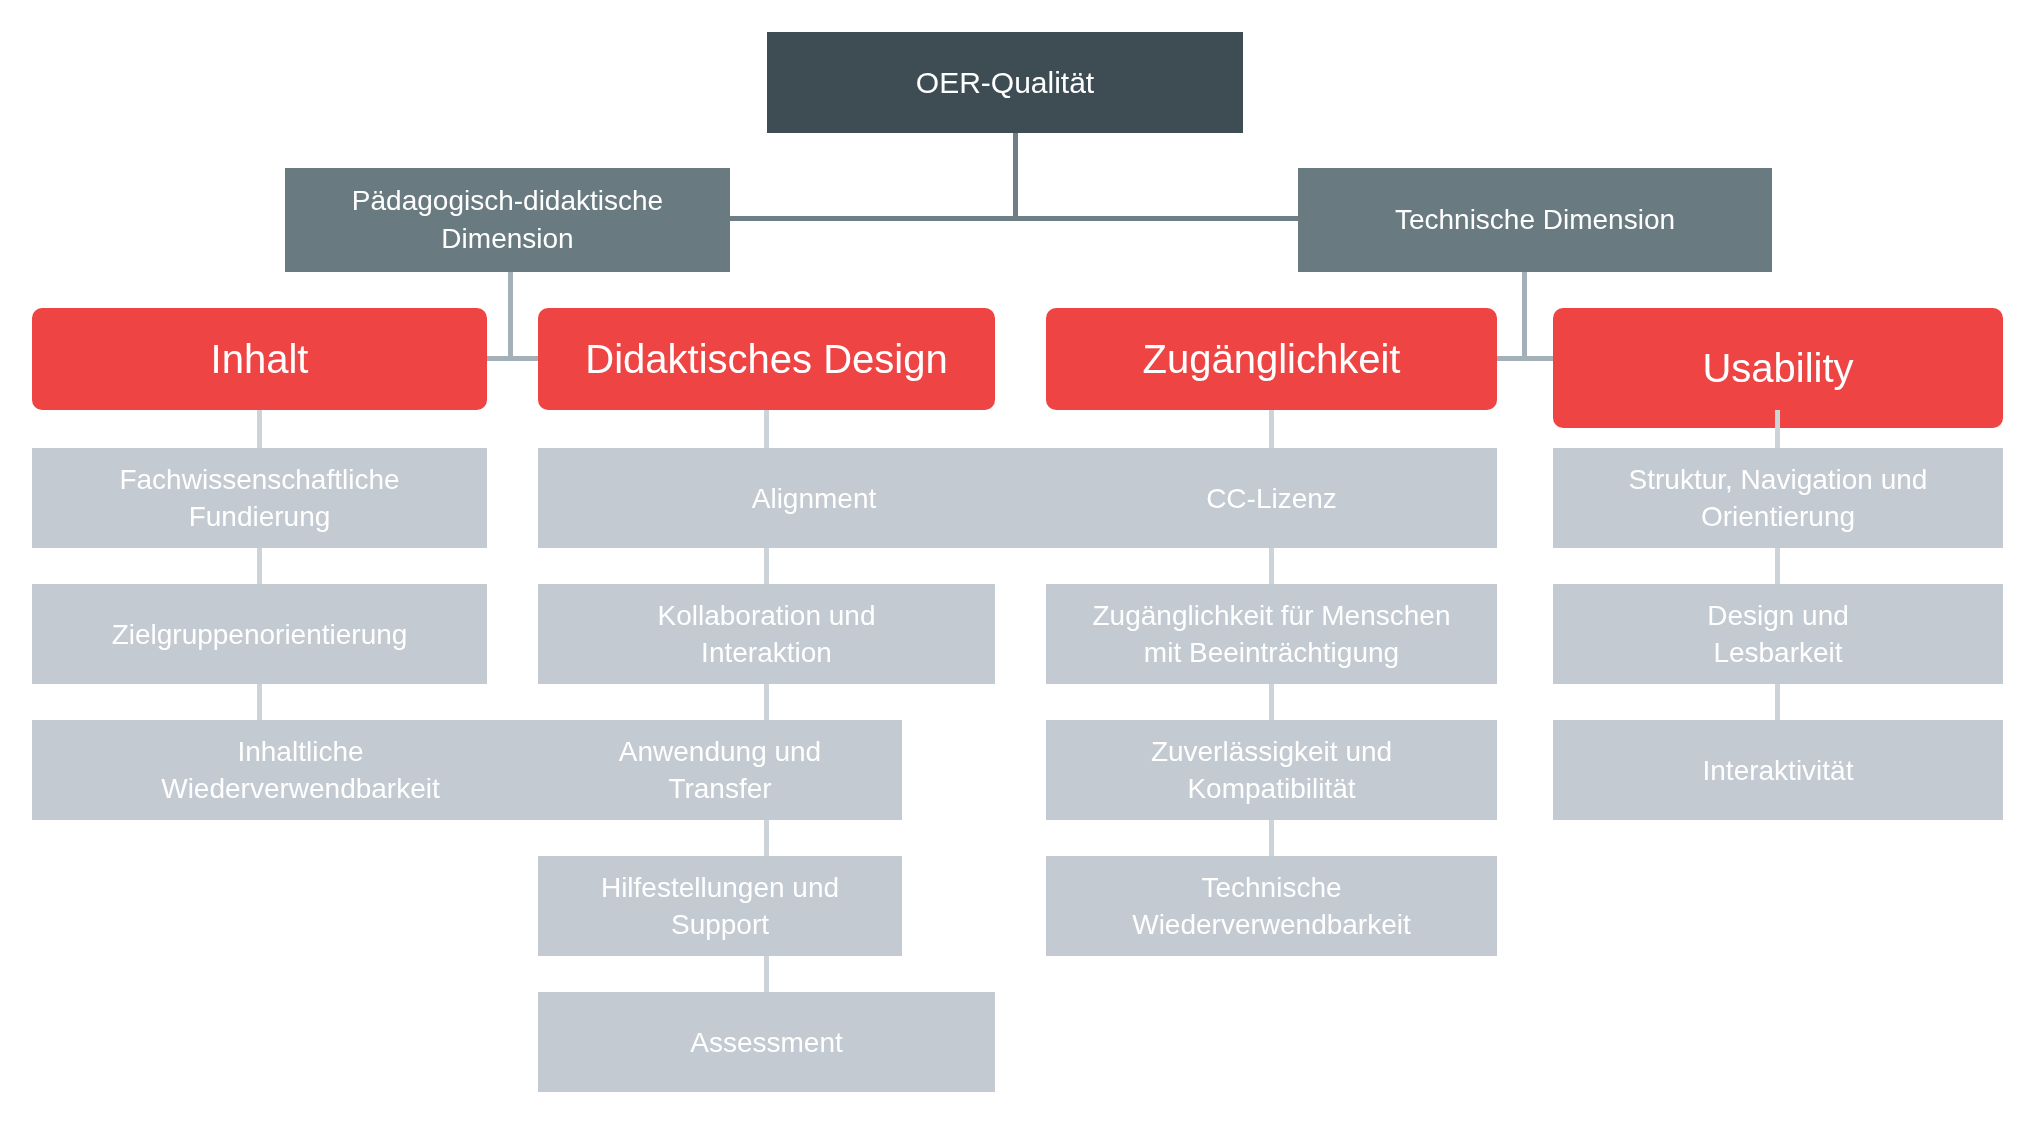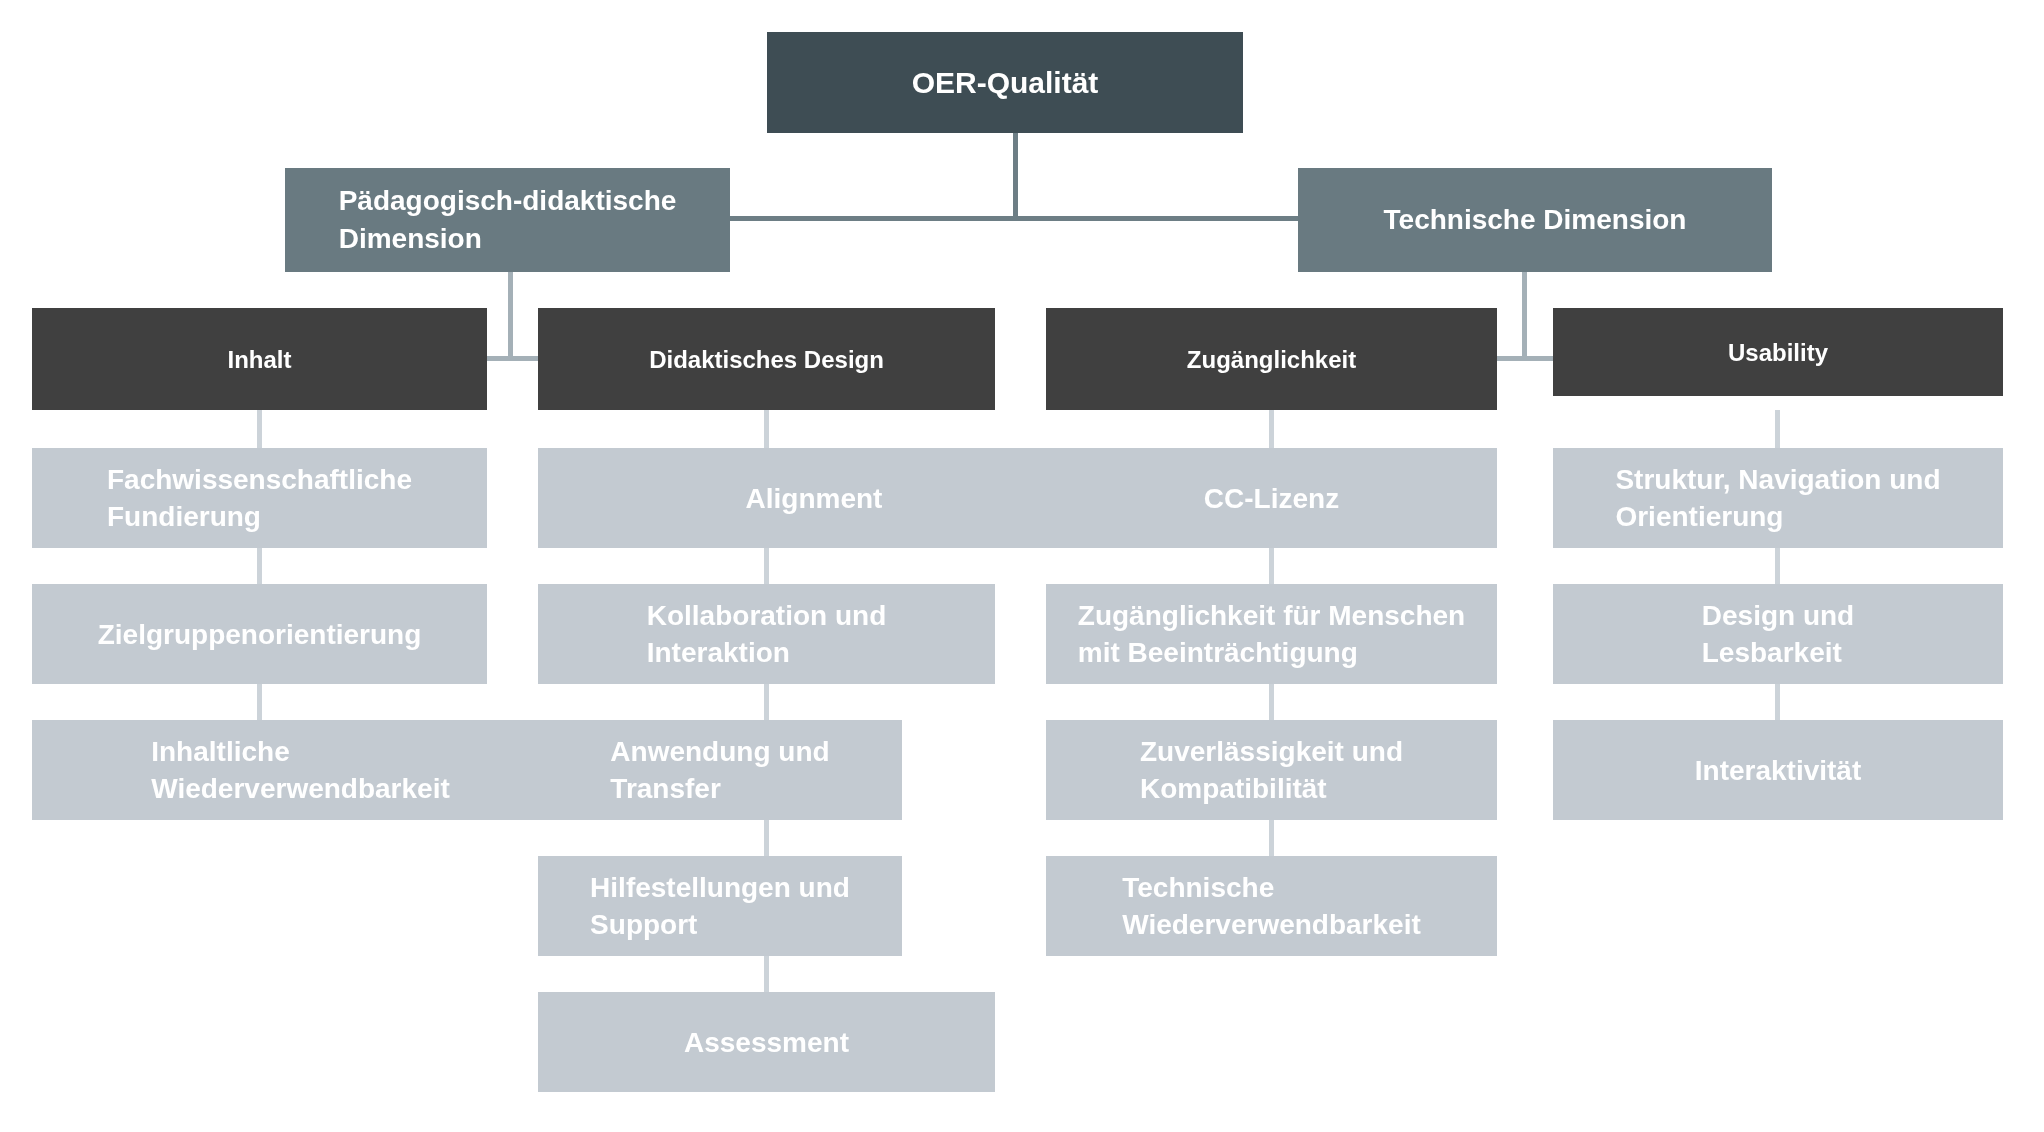--- a/index.html
+++ b/index.html
@@ -6,27 +6,28 @@
   .chart{
     position:relative;
     width:2044px;height:1132px;
     background:#ffffff;
     font-family:"Liberation Sans", sans-serif;
     overflow:hidden;
   }
   .box{
     position:absolute;
     display:flex;align-items:center;justify-content:center;
+    text-align:center;
     color:#ffffff;
-    font-weight:bold;
+    font-weight:normal;
     white-space:pre-line;
   }
   .root{background:#3e4d54;font-size:30px;line-height:38px;}
   .dim{background:#697a81;font-size:28px;line-height:38px;}
-  .cat{background:#404040;font-size:24px;line-height:37px;}
+  .cat{background:#ef4444;font-size:40px;line-height:37px;border-radius:10px;}
   .item{background:#c3cad1;font-size:28px;line-height:37px;}
   .line{position:absolute;}
   .l1{background:#6d7e85;}
   .l2{background:#a4b0b7;}
   .l3{background:#ccd3d9;}
 </style>
 </head>
 <body>
 
 <div class="chart">
@@ -53,21 +54,21 @@
 
   <div class="box cat" style="left:32px;top:308px;width:455px;height:102px">
     <span>Inhalt</span>
   </div>
   <div class="box cat" style="left:538px;top:308px;width:457px;height:102px">
     <span>Didaktisches Design</span>
   </div>
   <div class="box cat" style="left:1046px;top:308px;width:451px;height:102px">
     <span>Zugänglichkeit</span>
   </div>
-  <div class="box cat" style="left:1553px;top:308px;width:450px;height:88px">
+  <div class="box cat" style="left:1553px;top:308px;width:450px;height:120px">
     <span>Usability</span>
   </div>
 
   <div class="line l3" style="left:257px;top:410px;width:5px;height:38px"></div>
   <div class="line l3" style="left:257px;top:548px;width:5px;height:36px"></div>
   <div class="line l3" style="left:257px;top:684px;width:5px;height:36px"></div>
 
   <div class="box item" style="left:32px;top:448px;width:455px;height:100px">
     <span>Fachwissenschaftliche
 Fundierung</span>

